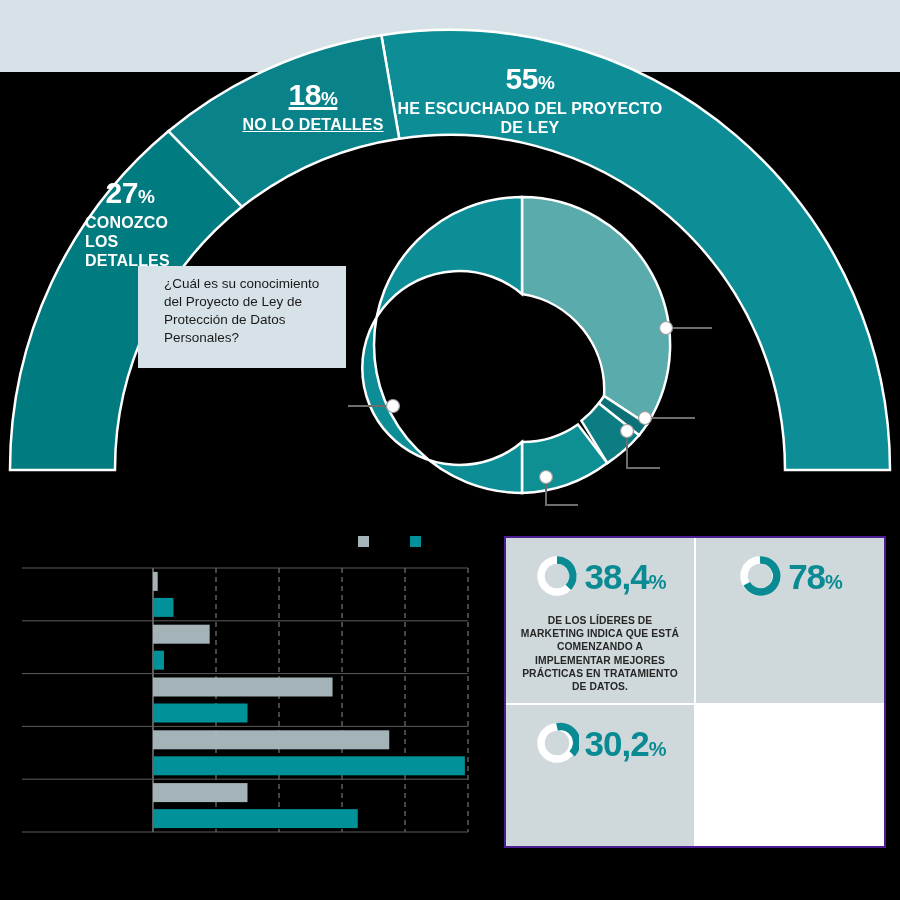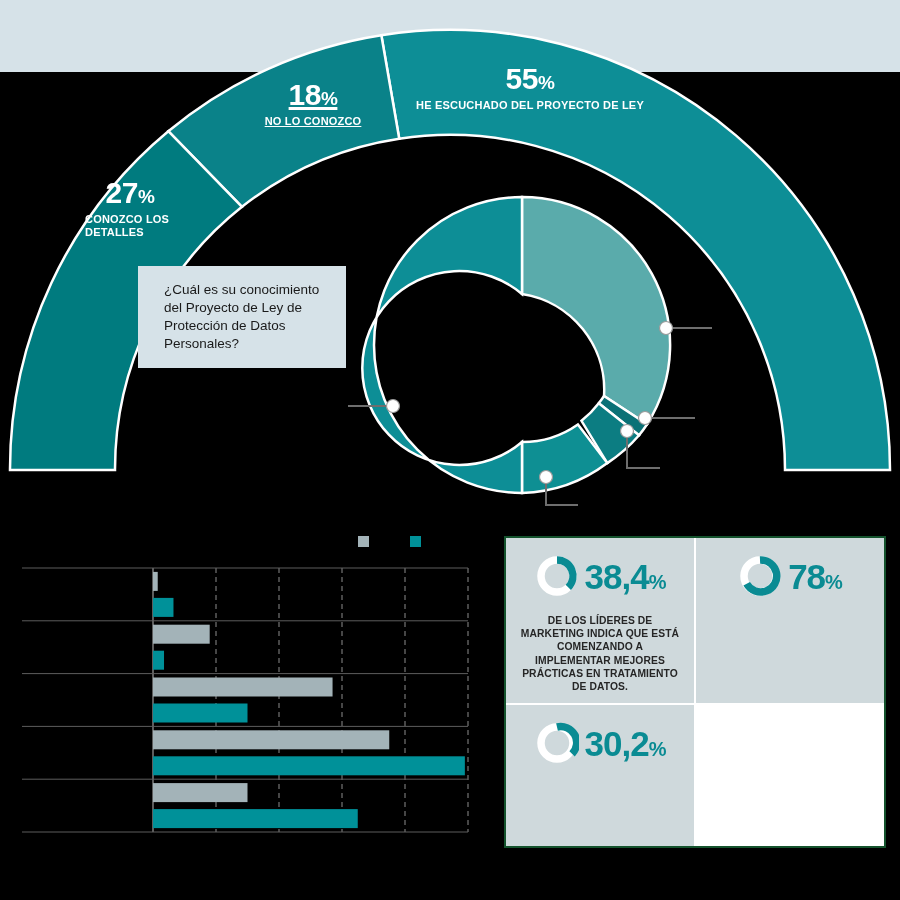--- a/index.html
+++ b/index.html
@@ -23,53 +23,53 @@
   .arc-svg { position: absolute; left: 0; top: 0; width: 900px; height: 520px; }
 
   
   .arc-label { position: absolute; color: #ffffff; text-align: center; }
   .arc-pct {
     font-size: 30px; font-weight: 700; line-height: 1;
     letter-spacing: -0.5px;
   }
   .arc-pct .sym { font-size: 19px; font-weight: 700; }
   .arc-sub {
-    font-size: 11px; font-weight: 700; line-height: 1.2;
+    font-size: 16px; font-weight: 700; line-height: 1.2;
     letter-spacing: 0.2px; margin-top: 5px;
   }
 
   .lbl-55 { left: 385px; top: 64px; width: 290px; }
   .lbl-18 { left: 233px; top: 80px; width: 160px; text-decoration: underline; }
   .lbl-27 { left: 85px; top: 178px; width: 135px; text-align: left; }
 
   
   .question-box {
     position: absolute; left: 138px; top: 266px;
     width: 208px; height: 102px;
     background: #d6e2e8;
-    padding: 15px 16px 0 26px;
+    padding: 9px 16px 0 26px;
   }
   .question-box p {
     color: #1a1a1a; font-size: 13.5px; line-height: 1.33;
     font-weight: 400;
   }
 
   
   .barchart { position: absolute; left: 0px; top: 528px; width: 490px; height: 340px; }
 
   
   .cards {
     position: absolute; left: 504px; top: 536px;
     width: 382px; height: 312px;
     background: #ffffff;
     display: grid;
     grid-template-columns: 1fr 1fr;
     grid-template-rows: 1fr 1fr;
     gap: 2px;
-    border: 2px solid #14532d;
+    border: 2px solid #4c1d95;
   }
   .card {
     background: #cfd9dc;
     display: flex; flex-direction: column;
     align-items: center;
     padding: 16px 12px 10px 12px;
   }
   .card-top { display: flex; align-items: center; justify-content: center; gap: 6px; width: 100%; }
   .mini-donut { flex: 0 0 auto; }
   .card-value {
@@ -129,21 +129,21 @@
     </g>
   </svg>
 
   <div class="arc-label lbl-55">
     <div class="arc-pct"><span>55</span><span class="sym">%</span></div>
     <div class="arc-sub">HE ESCUCHADO DEL PROYECTO DE LEY</div>
   </div>
 
   <div class="arc-label lbl-18">
     <div class="arc-pct"><span>18</span><span class="sym">%</span></div>
-    <div class="arc-sub">NO LO CONOZCO</div>
+    <div class="arc-sub">NO LO DETALLES</div>
   </div>
 
   <div class="arc-label lbl-27">
     <div class="arc-pct" style="text-align:center;width:90px"><span>27</span><span class="sym">%</span></div>
     <div class="arc-sub" style="text-align:left;width:105px">CONOZCO LOS DETALLES</div>
   </div>
 
   <div class="question-box">
     <p>¿Cuál es su conocimiento del Proyecto de Ley de Protección de Datos Personales?</p>
   </div>

